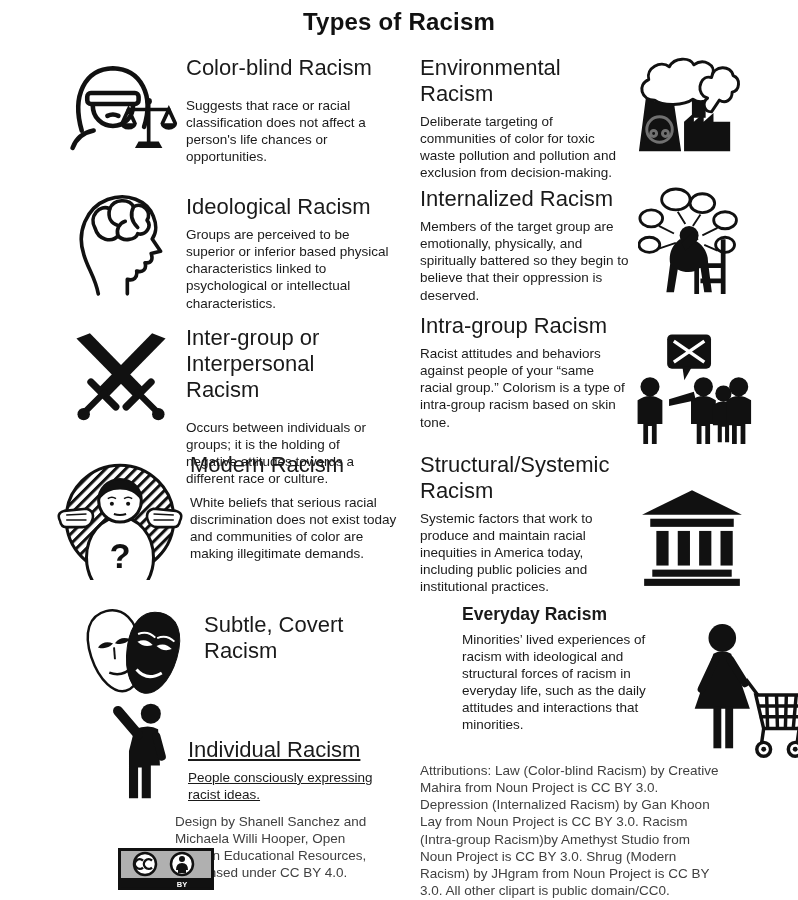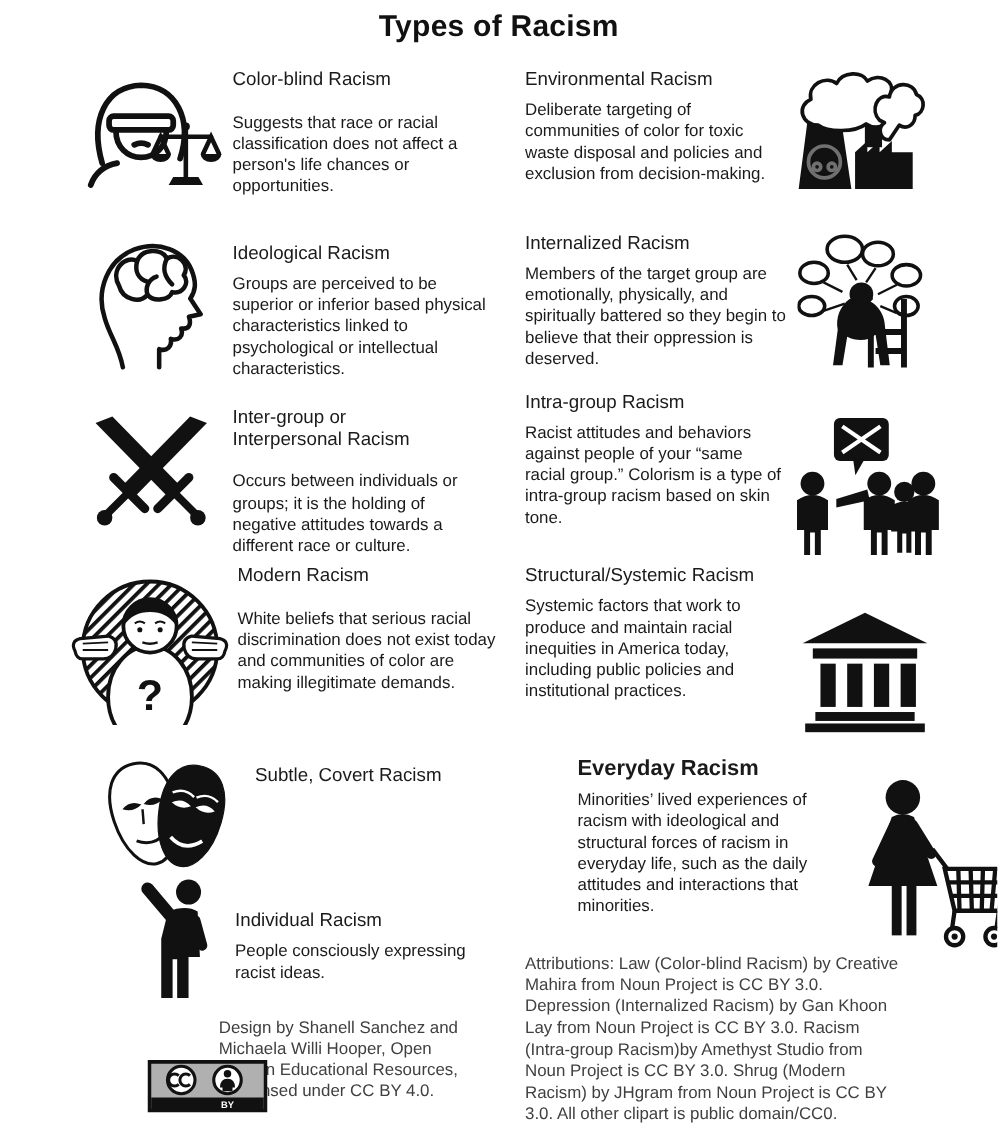--- a/index.html
+++ b/index.html
@@ -8,21 +8,21 @@
     font-family:"Liberation Sans",sans-serif;color:#1a1a1a;margin:0 auto;
   }
   .page-title{
     position:absolute;left:0;top:8px;width:100%;text-align:center;
     font-size:24px;font-weight:700;letter-spacing:.2px;color:#111;margin:0;
   }
   .row{position:absolute;display:flex;align-items:flex-start;}
   .icon-box{flex:0 0 auto;line-height:0;}
   .text-box{flex:0 0 auto;}
   .text-box h2{
-    font-size:15px;font-weight:400;line-height:1.18;margin:0 0 6px 0;color:#1a1a1a;
+    font-size:22px;font-weight:400;line-height:1.18;margin:0 0 6px 0;color:#1a1a1a;
   }
   .text-box p{font-size:13.5px;line-height:1.27;margin:0;color:#1a1a1a;}
   .gap-lg h2{margin-bottom:16px;}
   .gap-xl h2{}
   .bold-title h2{font-weight:700;font-size:17.5px;}
   .footer-text{position:absolute;font-size:13.5px;line-height:1.27;color:#404040;}
   .badge{position:absolute;line-height:0;padding-left:46px;}
   svg{display:block;}
 </style>
 </head>
@@ -58,21 +58,21 @@
     </div>
     <div class="text-box gap-lg" style="width:205px;margin-left:8px;">
       <h2>Color-blind Racism</h2>
       <p>Suggests that race or racial classification does not affect a person's life chances or opportunities.</p>
     </div>
   </div>
 
   <div class="row" style="left:420px;top:55px;">
     <div class="text-box" style="width:205px;">
       <h2>Environmental Racism</h2>
-      <p>Deliberate targeting of communities of color for toxic waste disposal and policies and exclusion from decision-making.</p>
+      <p>Deliberate targeting of communities of color for toxic waste pollution and pollution and exclusion from decision-making.</p>
     </div>
     <div class="icon-box" style="margin-left:8px;">
       <svg viewBox="0 0 110 105" width="108" height="103">
         <g fill="#111">
           <path d="M13,44 Q27,51 41,44 L49,98 L6,98 Z"></path>
           <rect x="60" y="28" width="14" height="36"></rect>
           <path d="M52,68 L62,59 L62,68 L72,59 L72,68 L82,59 L82,68 L99,68 L99,98 L52,98 Z"></path>
         </g>
         <g fill="none" stroke="#fff" stroke-opacity=".4" stroke-width="3">
           <circle cx="27" cy="76" r="13"></circle>
@@ -309,21 +309,21 @@
           <path d="M40,32 Q56,26 66,32 L68,72 L58,72 L58,108 L48,108 L48,74 L44,74 L44,108 L34,108 L34,56 Z"></path>
         </g>
         <g stroke="#111" stroke-width="11" stroke-linecap="round" fill="none">
           <path d="M44,38 L22,12"></path>
         </g>
         <g stroke="#111" stroke-width="9" stroke-linecap="round" fill="none">
           <path d="M64,40 L70,62"></path>
         </g>
       </svg>
     </div>
-    <div class="text-box" style="width:210px;margin-left:8px;margin-top:28px;">
+    <div class="text-box" style="width:210px;margin-left:8px;margin-top:37px;text-decoration:underline;">
       <h2>Individual Racism</h2>
       <p>People consciously expressing racist ideas.</p>
     </div>
   </div>
 
   <div class="footer-text" style="left:175px;top:813px;width:202px;">Design by Shanell Sanchez and Michaela Willi Hooper, Open Oregon Educational Resources, is licensed under CC BY 4.0.</div>
 
   <div class="badge" style="left:72px;top:848px;">
     <svg viewBox="0 0 96 42" width="96" height="42">
       <rect x="1.5" y="1.5" width="93" height="39" fill="#b0b0b0" stroke="#111" stroke-width="3"></rect>

